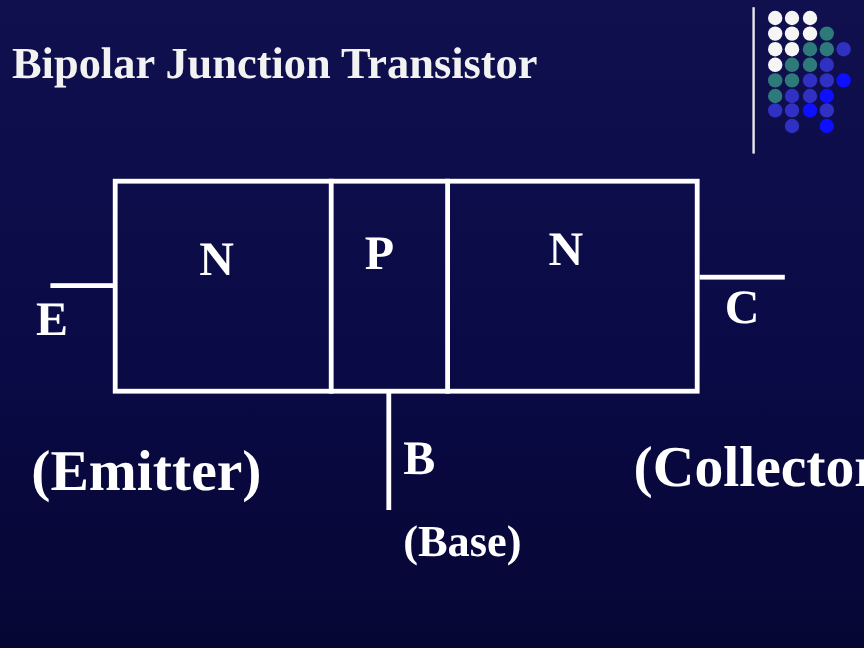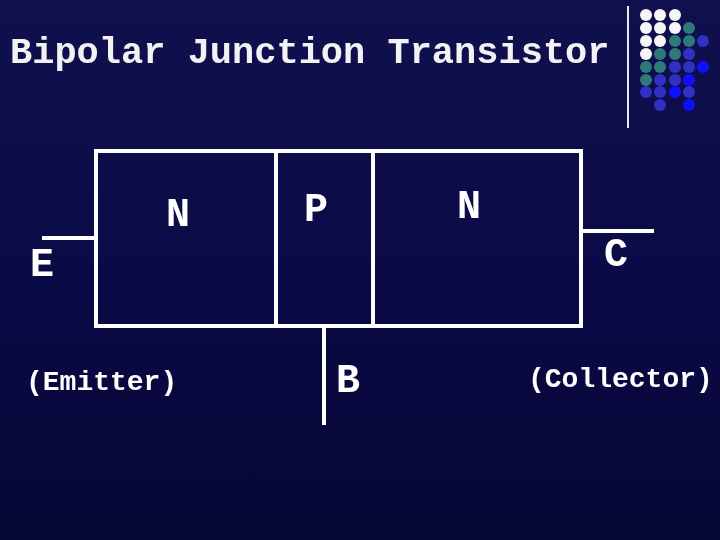--- a/index.html
+++ b/index.html
@@ -8,21 +8,21 @@
     width: 720px;
     height: 540px;
     overflow: hidden;
     background: #0a0a46;
   }
   .slide {
     position: relative;
     width: 720px;
     height: 540px;
     background: linear-gradient(to bottom, #10104f 0%, #0a0a46 55%, #060634 100%);
-    font-family: Liberation Mono, monospace;
+    font-family: Liberation Serif, serif;
     font-weight: bold;
     color: #f5f5f5;
     overflow: hidden;
   }
 
   
   .title {
     position: absolute;
     left: 10px;
     top: 33px;
@@ -98,21 +98,21 @@
     font-size: 40px;
     line-height: 1;
     color: #ffffff;
   }
   .pin-e { left: 30px;  top: 246px; }
   .pin-c { left: 604px; top: 236px; }
   .pin-b { left: 336px; top: 362px; }
 
   .caption {
     position: absolute;
-    font-size: 28px;
+    font-size: 48px;
     line-height: 1;
     color: #ffffff;
     white-space: nowrap;
   }
   .cap-e { left: 26px;  top: 369px; }
   .cap-c { left: 528px; top: 366px; }
   .cap-b { left: 336px; top: 433px; font-size: 37px; }
 </style>
 </head>
 <body>
@@ -169,14 +169,15 @@
   <div class="lead lead-e"></div>
   <div class="lead lead-c"></div>
   <div class="lead lead-b"></div>
 
   <div class="pin pin-e">E</div>
   <div class="pin pin-c">C</div>
   <div class="pin pin-b">B</div>
 
   <div class="caption cap-e">(Emitter)</div>
   <div class="caption cap-c">(Collector)</div>
+  <div class="caption cap-b">(Base)</div>
 
 </div>
 
 </body></html>

